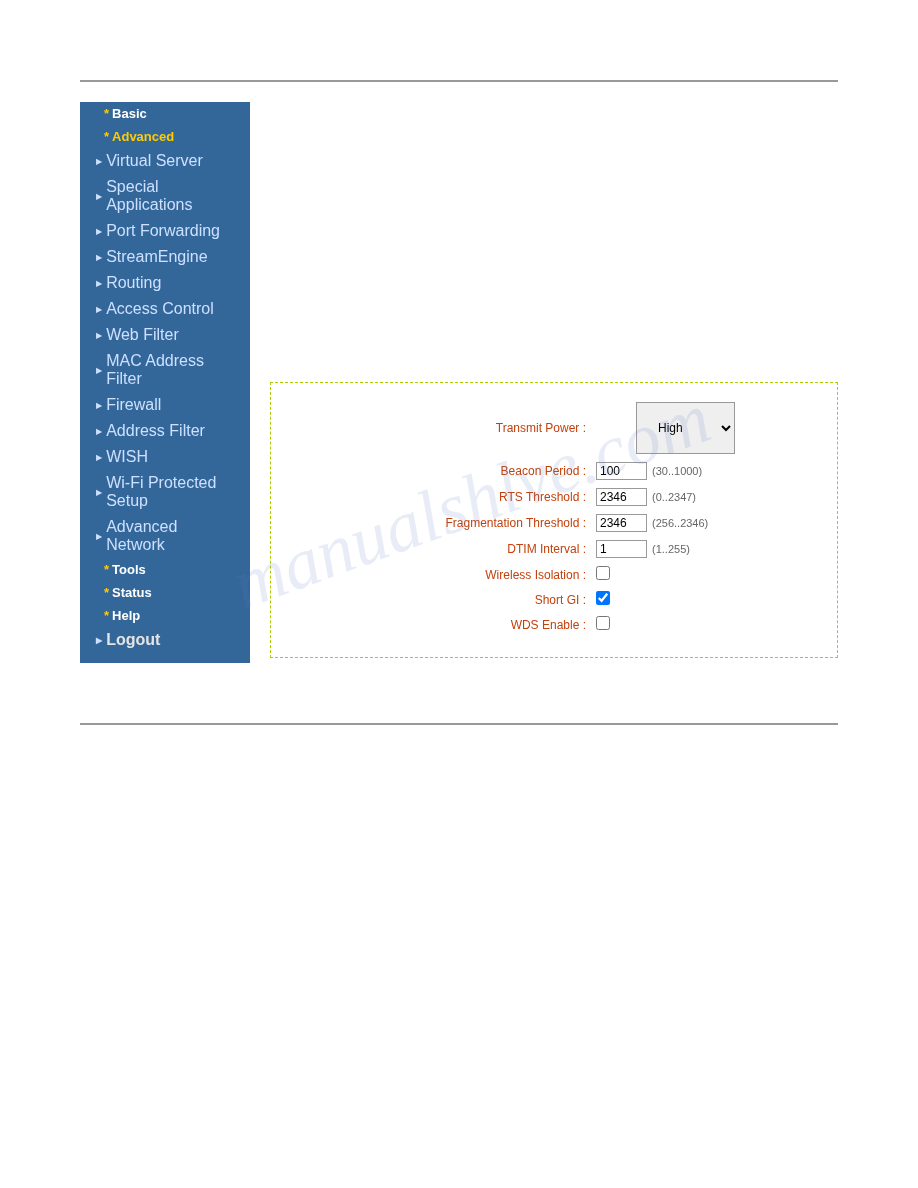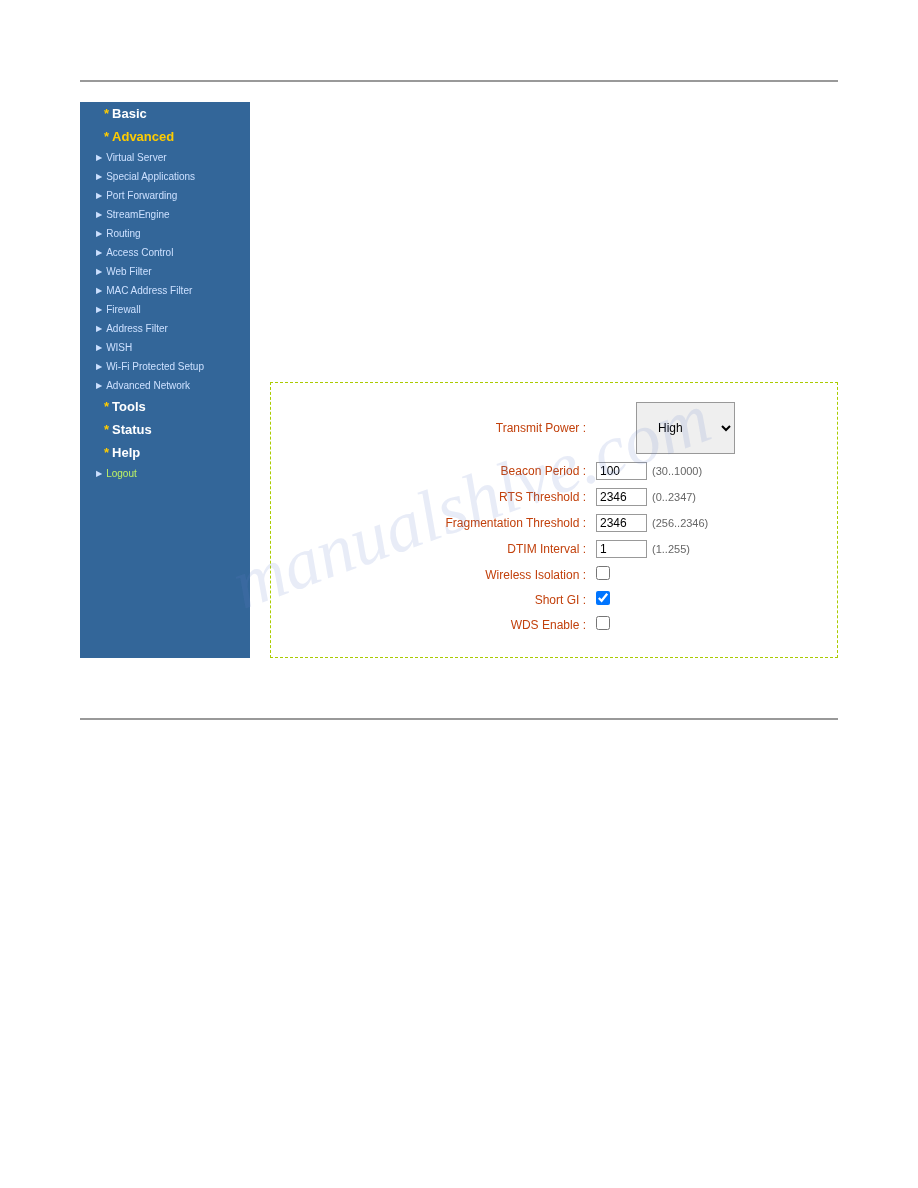--- a/index.html
+++ b/index.html
@@ -42,21 +42,21 @@
       font-weight: bold;
       color: #fff;
     }
 
     .sidebar-item.main-item.active {
       color: #ffcc00;
     }
 
     .sidebar-item.sub-item {
       padding-left: 16px;
-      font-size: 10px;
+      font-size: 16px;
       color: #cce0ff;
       display: flex;
       align-items: center;
       gap: 4px;
     }
 
     .sidebar-item.sub-item::before {
       content: '▶';
       font-size: 8px;
       color: #cce0ff;
@@ -203,21 +203,21 @@
         </div>
         <div class="sidebar-item sub-item">
           <span>Wi-Fi Protected Setup</span>
         </div>
         <div class="sidebar-item sub-item">
           <span>Advanced Network</span>
         </div>
         <div class="sidebar-item main-item"><span class="sidebar-star">*</span><span>Tools</span></div>
         <div class="sidebar-item main-item"><span class="sidebar-star">*</span><span>Status</span></div>
         <div class="sidebar-item main-item"><span class="sidebar-star">*</span><span>Help</span></div>
-        <div class="sidebar-item sub-item" style="color: #bef264; font-weight: normal;">
+        <div class="sidebar-item sub-item" style="color: #e5e5e5; font-weight: bold;">
           <span>Logout</span>
         </div>
       </div>
 
     <div class="right-content">
       <div class="section-title"></div>
       <div class="settings-box">
         <table class="settings-table">
           <tbody id="settings-tbody">
           <tr>

